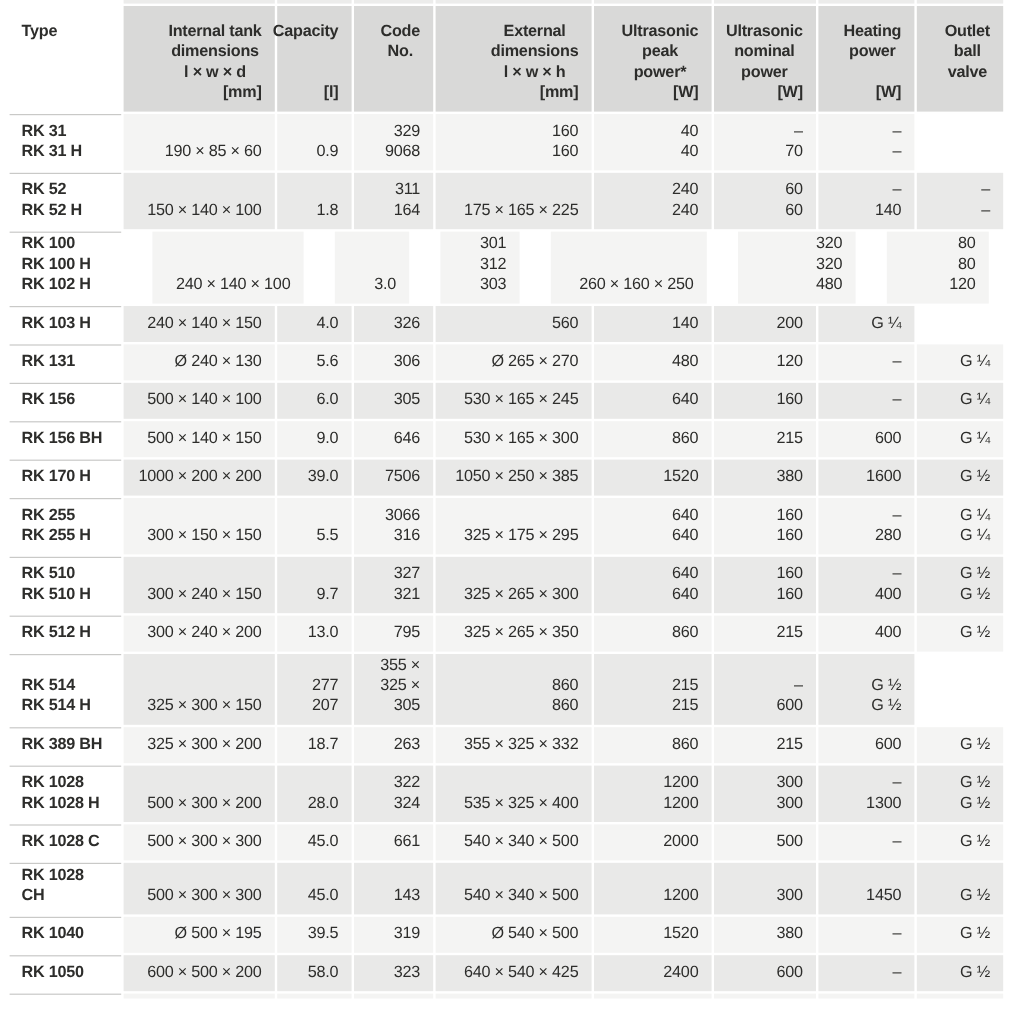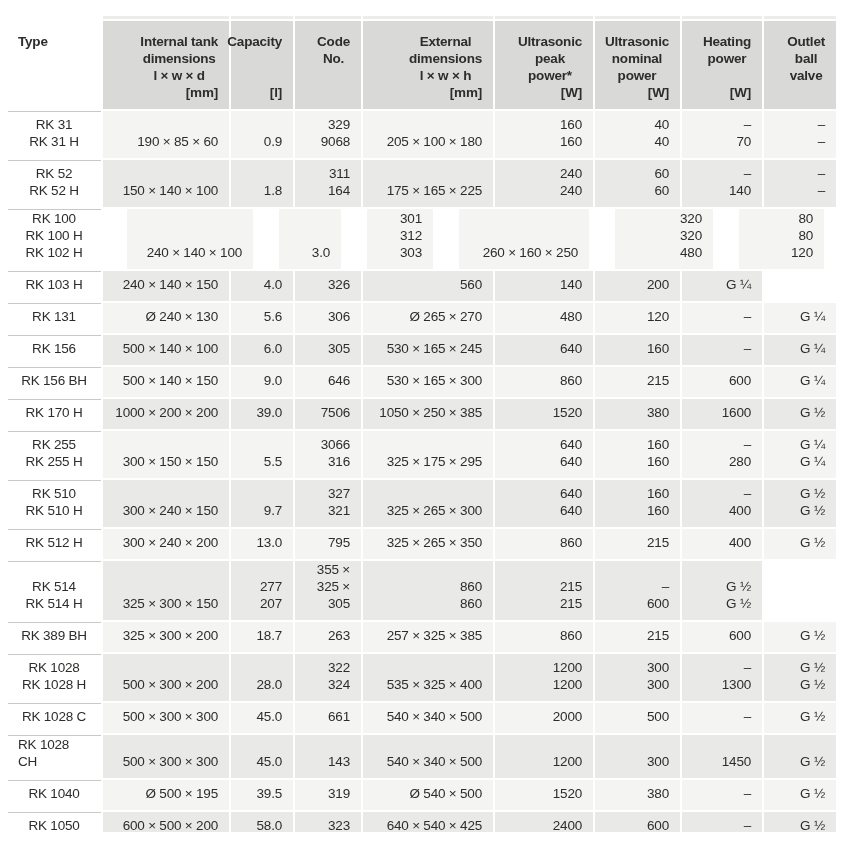--- a/index.html
+++ b/index.html
@@ -13,21 +13,21 @@
   }
   *{box-sizing:border-box;margin:0;padding:0;}
   body{
     background:var(--page-bg);
     font-family:"Liberation Sans", sans-serif;
     color:var(--text);
     width:845px;height:843px;overflow:hidden;
   }
   .table-wrap{
     width:845px;height:832px;
-    padding-left:8px;padding-top:16px;
+    padding-left:8px;padding-top:0;
     overflow:hidden;
   }
   .grid-row{
     display:grid;
     grid-template-columns:93px 126px 62px 66px 130px 98px 85px 80px 72px;
     column-gap:2px;
     margin-bottom:2px;
   }
   
   .strip-row .cell{height:3px;background:var(--strip);}
@@ -54,24 +54,24 @@
     display:flex;flex-direction:column;justify-content:flex-end;
     align-items:flex-end;text-align:right;
     padding:0 11px 8px 4px;
     font-size:13.5px;line-height:17px;
     letter-spacing:-0.2px;
   }
   .body-row.shade-light .cell{background:var(--row-light);}
   .body-row.shade-dark .cell{background:var(--row-dark);}
   .body-row .c-type{
     background:transparent !important;
-    align-items:center;text-align:left;
+    align-items:flex-start;text-align:left;
     padding-left:10px;
     border-top:1px solid var(--divider);
-    font-weight:400;
+    font-weight:700;
   }
   .body-row.lines-1{min-height:30px;}
   .body-row.lines-2{min-height:47px;}
   .body-row.lines-3{min-height:60px;gap:26px;}
   .body-row:last-child{min-height:52px;}
   .val-line{display:block;}
 </style>
 </head>
 <body>
 
@@ -144,23 +144,20 @@
           <span class="val-line">190 × 85 × 60</span>
         </div>
         <div class="cell">
           <span class="val-line">0.9</span>
         </div>
         <div class="cell">
           <span class="val-line">329</span>
           <span class="val-line">9068</span>
         </div>
         <div class="cell">
-          <span class="val-line">205 × 100 × 180</span>
-        </div>
-        <div class="cell">
           <span class="val-line">160</span>
           <span class="val-line">160</span>
         </div>
         <div class="cell">
           <span class="val-line">40</span>
           <span class="val-line">40</span>
         </div>
         <div class="cell">
           <span class="val-line">–</span>
           <span class="val-line">70</span>
@@ -526,21 +523,21 @@
         <div class="cell">
           <span class="val-line">325 × 300 × 200</span>
         </div>
         <div class="cell">
           <span class="val-line">18.7</span>
         </div>
         <div class="cell">
           <span class="val-line">263</span>
         </div>
         <div class="cell">
-          <span class="val-line">257 × 325 × 385</span>
+          <span class="val-line">355 × 325 × 332</span>
         </div>
         <div class="cell">
           <span class="val-line">860</span>
         </div>
         <div class="cell">
           <span class="val-line">215</span>
         </div>
         <div class="cell">
           <span class="val-line">600</span>
         </div>

